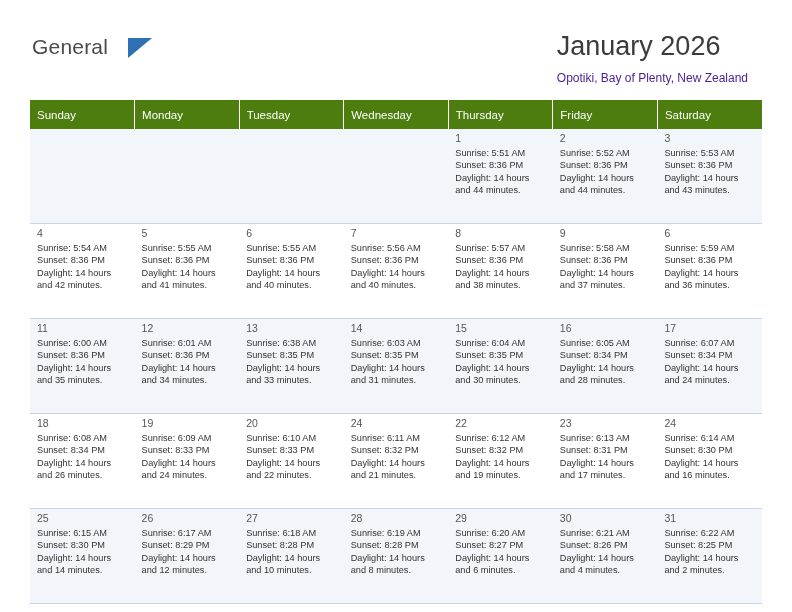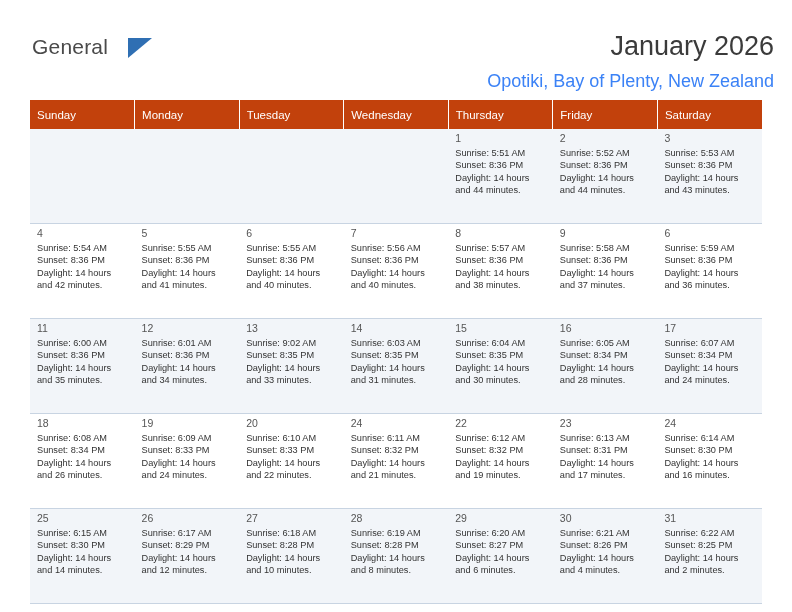--- a/index.html
+++ b/index.html
@@ -12,21 +12,21 @@
     height: 612px;
     font-family: "Liberation Sans", sans-serif;
     color: #222;
     position: relative;
     overflow: hidden;
   }
   .page {
     width: 792px;
     height: 450px;
     box-sizing: border-box;
-    padding: 22px 16px 10px 30px;
+    padding: 22px 42px 10px 30px;
     position: relative;
   }
   
   .header {
     position: relative;
     height: 72px;
   }
   .logo {
     position: absolute;
     left: 2px;
@@ -53,43 +53,41 @@
     top: 2px;
     width: 0;
     height: 0;
     border-left: 24px solid #2f6fb3;
     border-bottom: 20px solid transparent;
   }
   .title-block {
     position: absolute;
     right: 2px;
     top: 8px;
-    text-align: right;
   }
   .cal-title {
     font-size: 27px;
     color: #3b3b3b;
     line-height: 32px;
     font-weight: normal;
   }
   .cal-sub {
-    font-size: 18px;
-    color: #3b82f6;
+    font-size: 12px;
+    color: #4c1d95;
     margin-top: 9px;
-    margin-left: 28px;
   }
   
   table.cal {
     border-collapse: collapse;
     width: 732px;
     table-layout: fixed;
     margin-top: 6px;
   }
   table.cal th {
-    background: #c2410c;
+    background: #4d7c0f;
     color: #ffffff;
     font-size: 11.5px;
     font-weight: normal;
     text-align: left;
     padding: 5px 0 5px 7px;
     height: 19px;
     border-right: 1px solid #ffffff;
   }
   table.cal th:last-child { border-right: none; }
   table.cal td {
@@ -230,21 +228,21 @@
           </td>
           <td>
             <span class="daynum">12</span>
             <span class="line">Sunrise: 6:01 AM</span>
             <span class="line">Sunset: 8:36 PM</span>
             <span class="line">Daylight: 14 hours</span>
             <span class="line">and 34 minutes.</span>
           </td>
           <td>
             <span class="daynum">13</span>
-            <span class="line">Sunrise: 9:02 AM</span>
+            <span class="line">Sunrise: 6:38 AM</span>
             <span class="line">Sunset: 8:35 PM</span>
             <span class="line">Daylight: 14 hours</span>
             <span class="line">and 33 minutes.</span>
           </td>
           <td>
             <span class="daynum">14</span>
             <span class="line">Sunrise: 6:03 AM</span>
             <span class="line">Sunset: 8:35 PM</span>
             <span class="line">Daylight: 14 hours</span>
             <span class="line">and 31 minutes.</span>

